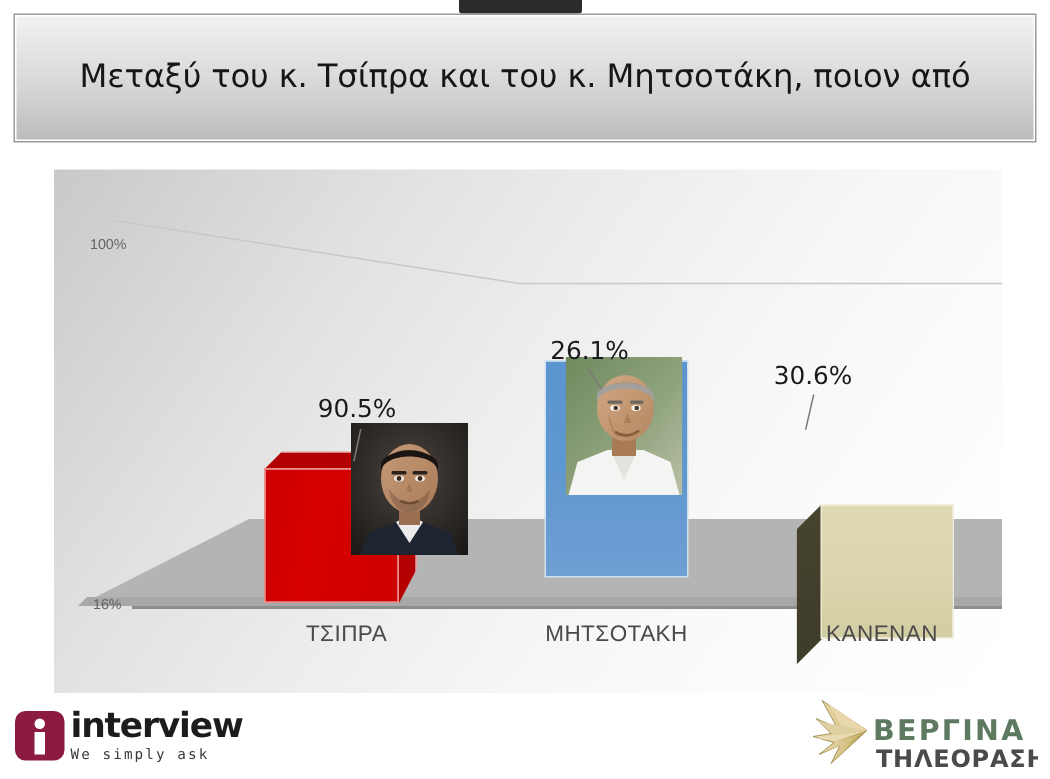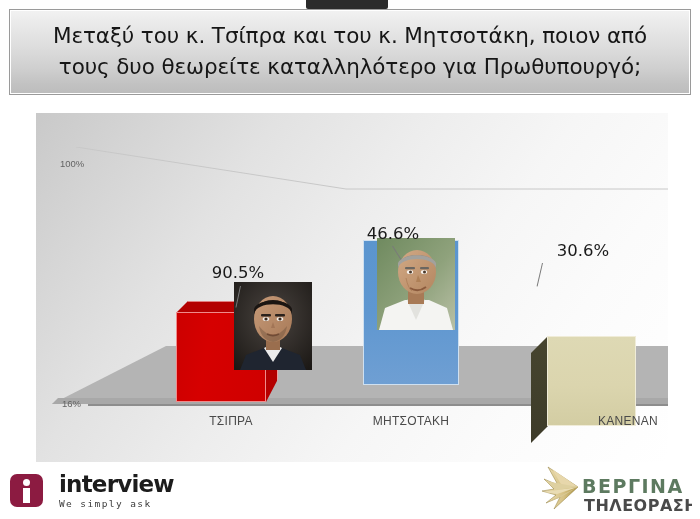--- a/index.html
+++ b/index.html
@@ -93,21 +93,21 @@
     white-space: nowrap;
   }
   .axis-100 { left: 24px; top: 30px; margin-top: 15px; }
   .axis-10  { left: 26px; top: 285px; }
 
   
   .cat-label {
     position: absolute;
     top: 301px;
     color: #4a4a4a;
-    font-size: 12px;
+    font-size: 15px;
     letter-spacing: 0.3px;
     text-align: center;
     white-space: nowrap;
     transform: translateX(-50%);
     font-family: "Liberation Sans", sans-serif;
   }
 
   
   .bar { position: absolute; }
 
@@ -178,38 +178,38 @@
   .data-label {
     position: absolute;
     color: #1a1a1a;
     font-size: 16.5px;
     font-family: "DejaVu Sans", "Liberation Sans", sans-serif;
     white-space: nowrap;
     transform: translateX(-50%);
   }
   .dl-1 { left: 202px; top: 150px; }
   .dl-2 { left: 357px; top: 111px; }
-  .dl-3 { left: 506px; top: 128px; margin-left: 41px; }
+  .dl-3 { left: 506px; top: 128px; }
 
   .leader {
     position: absolute;
     width: 1px;
     background: #7a7a7a;
     transform-origin: top center;
   }
   .leader-1 { left: 204px; top: 173px; height: 22px; transform: rotate(12deg); }
   .leader-2 { left: 356px; top: 133px; height: 16px; transform: rotate(-32deg); }
   .leader-3 { left: 506px; top: 150px; height: 24px; transform: rotate(13deg); }
 
   
   .footer { position: absolute; left: 0; top: 462px; width: 700px; height: 57px; background:#fff; }
 
   .logo-interview {
     position: absolute; left: 10px; top: 11px;
-    display: flex; align-items: center; gap: 16px;
+    display: flex; align-items: center; gap: 4px;
   }
   .iv-badge {
     width: 33px; height: 33px;
     background: #8c1b41;
     border-radius: 7px;
     position: relative;
   }
   .iv-badge .dot {
     position: absolute; left: 13px; top: 5px;
     width: 7px; height: 7px; border-radius: 50%;
@@ -241,21 +241,20 @@
 </head>
 <body>
 
 <div id="root">
 
   <div class="top-tab"></div>
 
   <div class="title-box">
     <div class="title-text">
       <div>Μεταξύ του κ. Τσίπρα και του κ. Μητσοτάκη, ποιον από</div>
-      <div>τους δυο θεωρείτε καταλληλότερο για Πρωθυπουργό;</div>
     </div>
   </div>
 
   <div class="chart-panel">
 
     <div class="floor">
       <svg width="632" height="58" viewBox="0 0 632 58">
         <polygon points="16,58 632,58 632,0 130,0" fill="#b4b4b4"></polygon>
         <polygon points="16,58 632,58 632,52 22,52" fill="#a8a8a8"></polygon>
       </svg>
@@ -366,28 +365,28 @@
         <path d="M33 50 Q41 55 49 49" stroke="#8a5a3c" stroke-width="1.8" fill="none"></path>
 
         <path d="M29 40 Q31 50 35 53" stroke="#a3754f" stroke-width="1" fill="none" opacity="0.6"></path>
       </svg>
     </div>
 
     <div class="leader leader-1"></div>
     <div class="data-label dl-1">90.5%</div>
 
     <div class="leader leader-2"></div>
-    <div class="data-label dl-2">46.6%</div>
+    <div class="data-label dl-2">26.1%</div>
 
     <div class="leader leader-3"></div>
     <div class="data-label dl-3">30.6%</div>
 
     <div class="cat-label" style="left:195px;">ΤΣΙΠΡΑ</div>
     <div class="cat-label" style="left:375px;">ΜΗΤΣΟΤΑΚΗ</div>
-    <div class="cat-label" style="left:552px;margin-left:40px;">ΚΑΝΕΝΑΝ</div>
+    <div class="cat-label" style="left:552px;">ΚΑΝΕΝΑΝ</div>
 
   </div>
 
   <div class="footer">
 
     <div class="logo-interview">
       <div class="iv-badge">
         <div class="dot"></div>
         <div class="stem"></div>
       </div>

